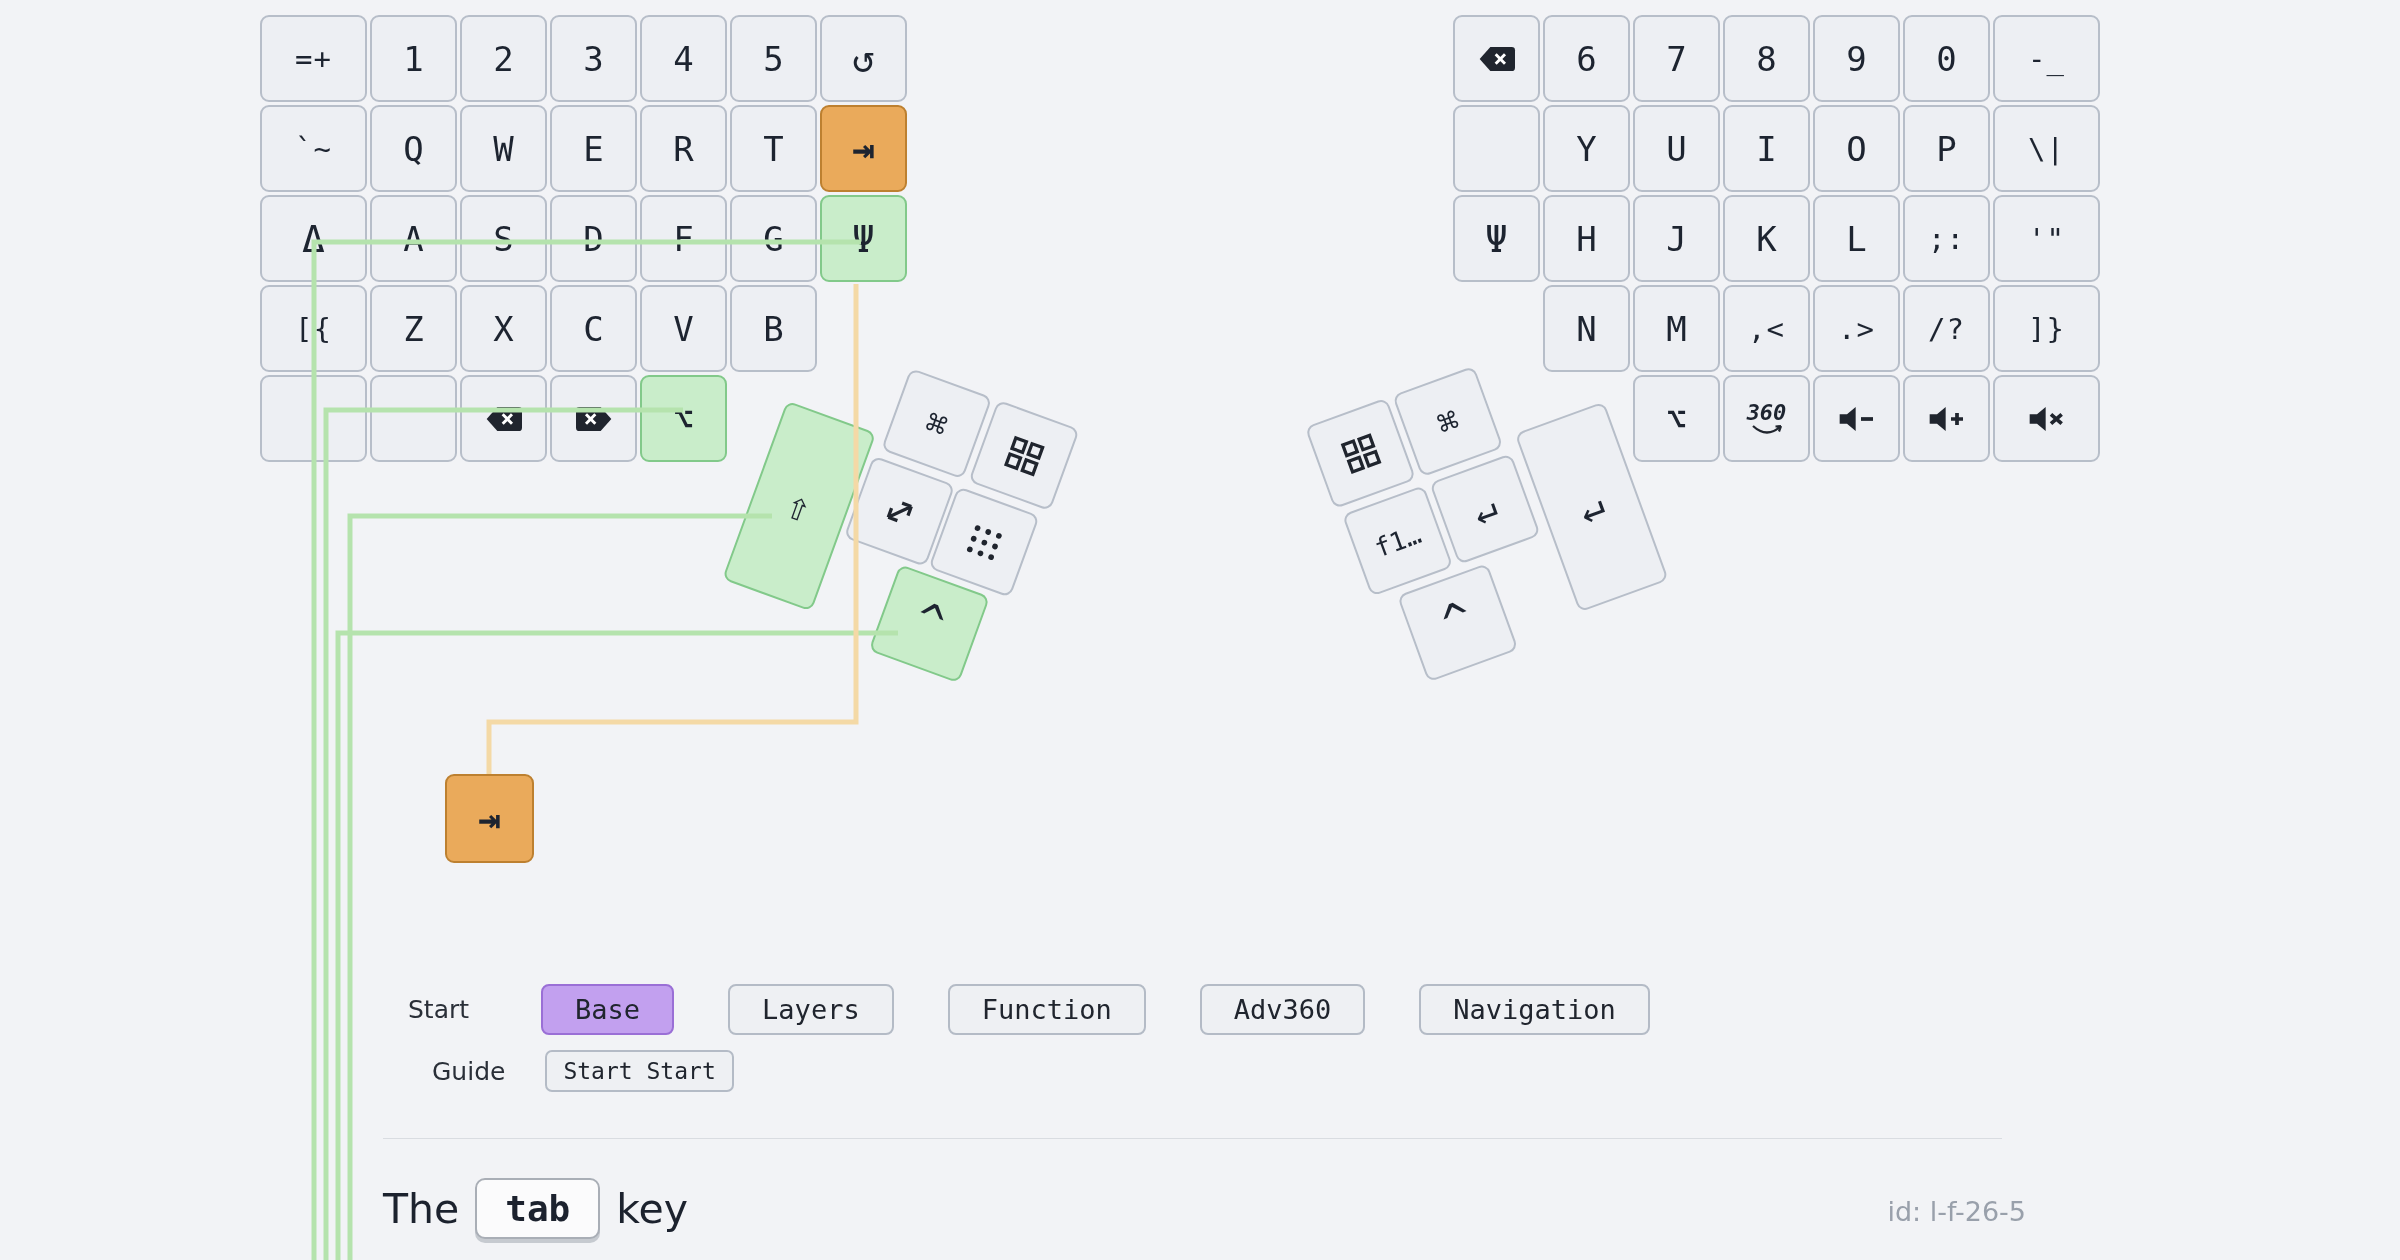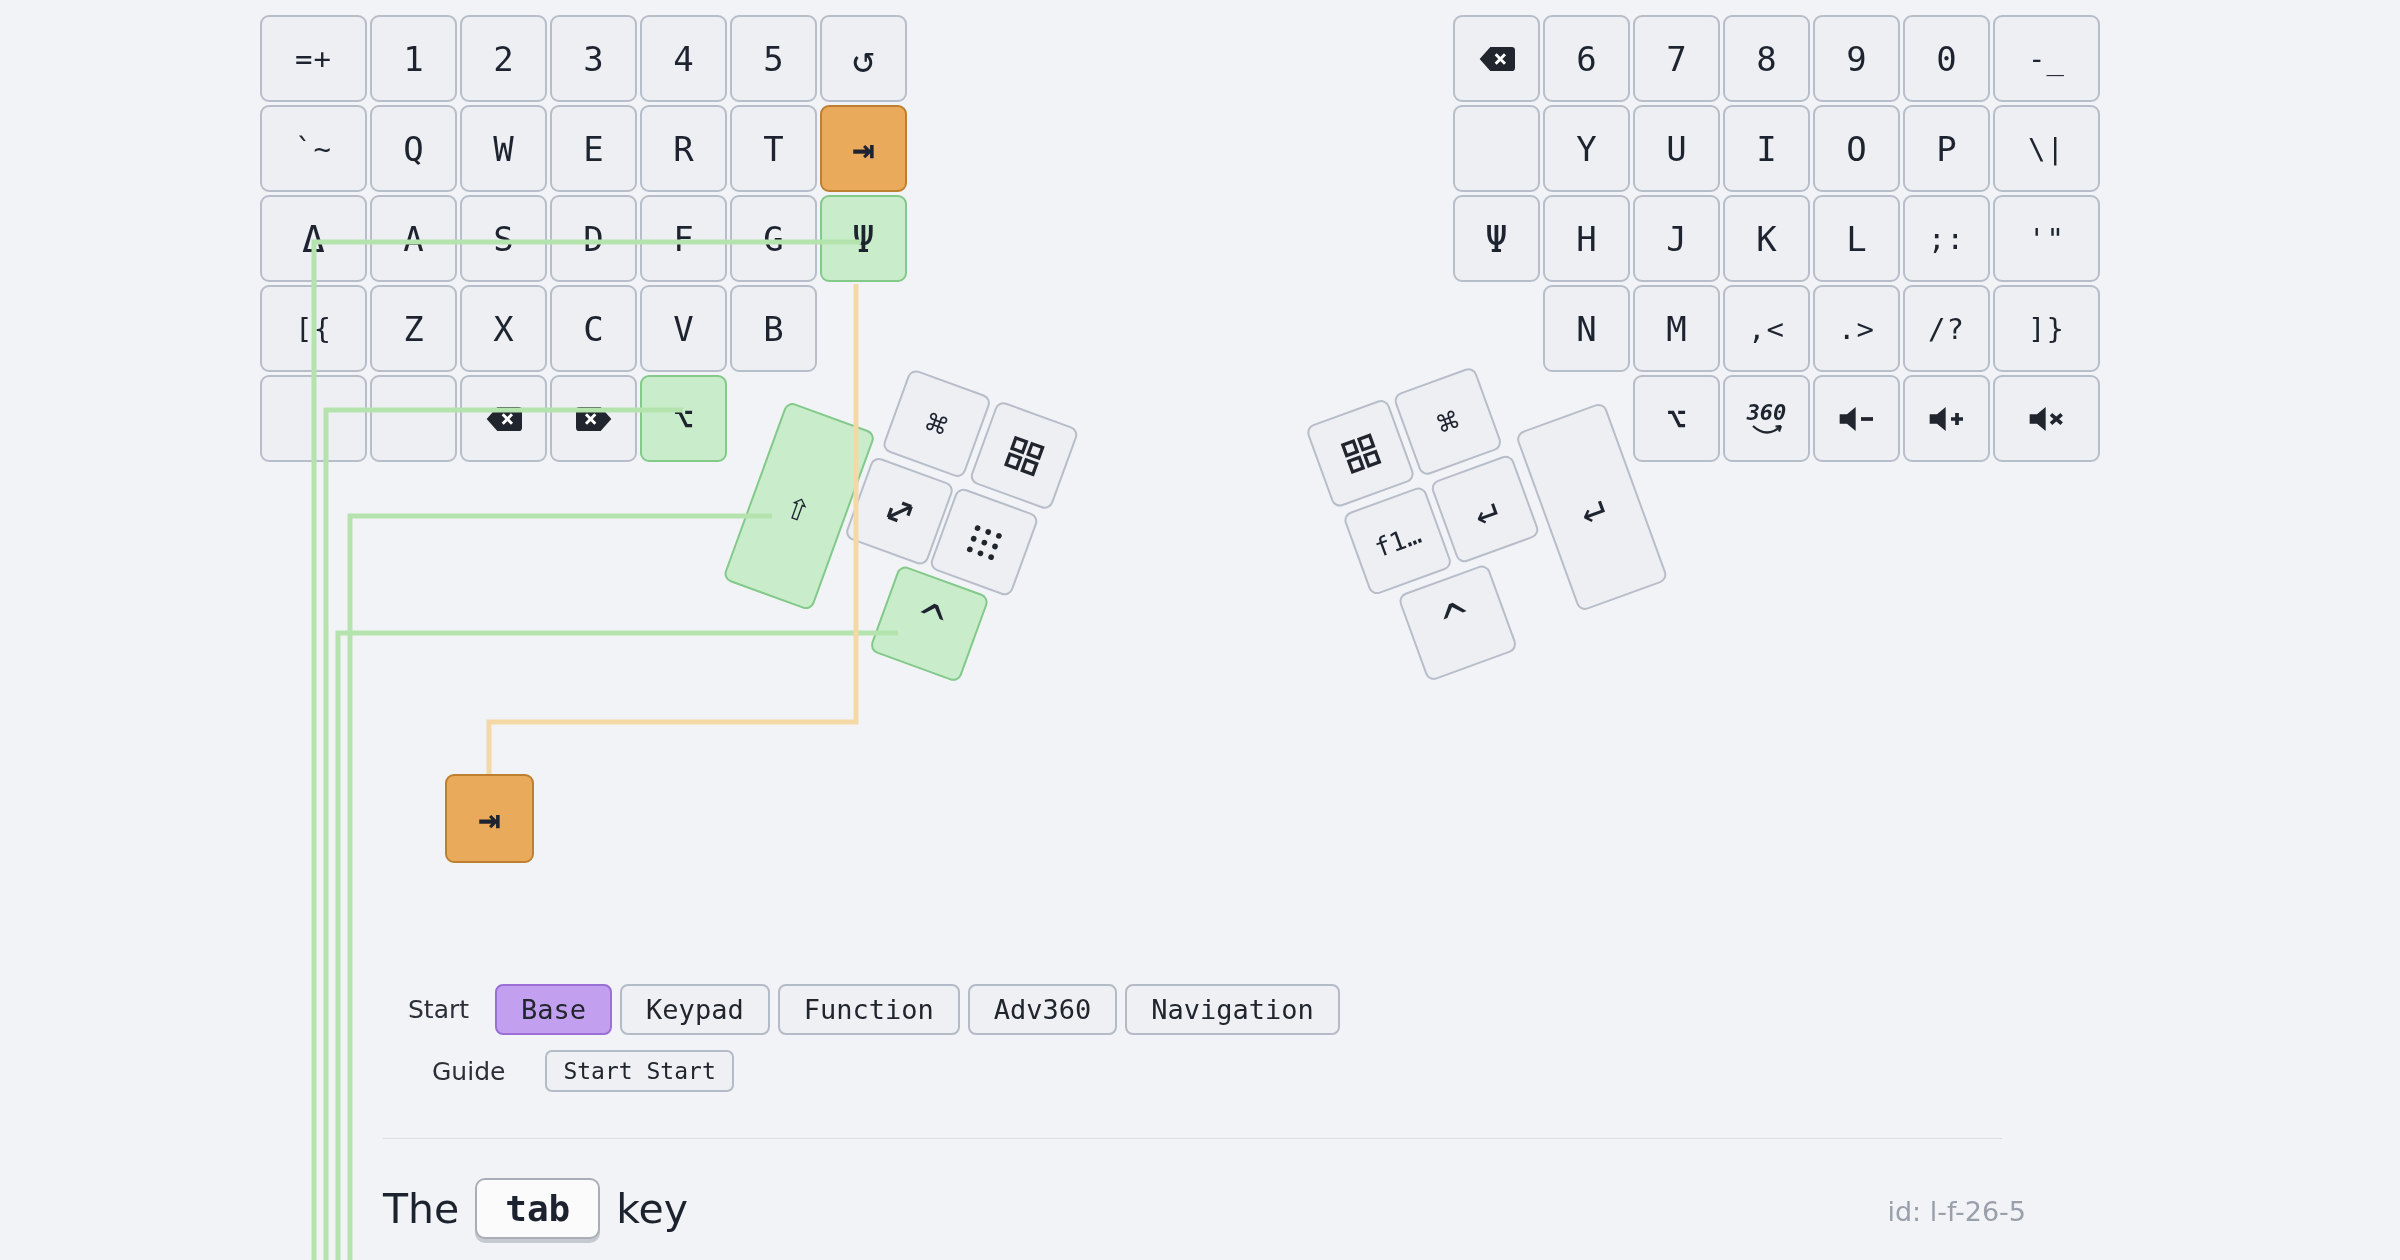--- a/index.html
+++ b/index.html
@@ -22,22 +22,22 @@
   .key.green{background:var(--green_bg);border-color:var(--green_border);}
   .key.tall{width:95px;height:190px;font-size:40px;}
   .key.caret{font-size:46px;align-items:flex-start;padding-top:14px;}
   .key.small-label{font-size:26px;}
   .thumb{position:absolute;transform-origin:0 0;}
   .lines{position:absolute;left:0;top:0;z-index:6;pointer-events:none;}
   .boards{position:absolute;left:0;top:0;z-index:2;width:100%;height:100%;}
   .float-layer{position:absolute;left:0;top:0;z-index:7;width:0;height:0;}
   .controls{position:absolute;z-index:8;display:flex;align-items:center;gap:26px;}
   .row-label{font-family:"DejaVu Sans","Liberation Sans",sans-serif;font-size:25px;color:#2a2f38;}
-  .btn{font-family:"DejaVu Sans Mono",monospace;font-size:27px;padding:8px 24px;border-radius:8px;
-       border:2px solid var(--button_border);background:var(--button_bg);color:#20252e;cursor:pointer;}
+  .btn{font-family:"DejaVu Sans Mono",monospace;font-size:27px;padding:8px 32px;border-radius:8px;
+       border:2px solid var(--button_border);background:var(--button_bg);color:#20252e;cursor:pointer;margin-left:46px;}
   .btn.active{background:var(--purple_bg);border-color:var(--purple_border);}
   .btn.small{font-size:23px;padding:6px 16px;border-radius:7px;}
   .btn-row{display:flex;gap:8px;}
   .divider{position:absolute;left:383px;top:1138px;width:1619px;height:1px;background:#d9dce1;z-index:8;}
   .heading{position:absolute;left:383px;top:1178px;display:flex;align-items:center;gap:16px;z-index:8;
            font-family:"DejaVu Sans","Liberation Sans",sans-serif;font-size:41px;color:#1c222e;}
   .kbd{font-family:"DejaVu Sans Mono",monospace;font-weight:bold;font-size:36px;background:#fbfbfc;
        border:2px solid #a9aeb6;border-radius:10px;padding:8px 28px;box-shadow:0 4px 0 #c6cad0;}
   .id-text{position:absolute;right:374px;top:1196px;font-family:"DejaVu Sans","Liberation Sans",sans-serif;
            font-size:27px;color:var(--muted_text);z-index:8;}
@@ -221,21 +221,21 @@
   </div>
 
   <div class="float-layer">
     <div class="key orange big bold" style="left:445px;top:774px;width:89px;height:89px">⇥</div>
   </div>
 
   <div class="controls" style="left:408px;top:984px">
     <span class="row-label">Start</span>
     <div class="btn-row">
       <button class="btn active">Base</button>
-      <button class="btn">Keypad</button>
+      <button class="btn">Layers</button>
       <button class="btn">Function</button>
       <button class="btn">Adv360</button>
       <button class="btn">Navigation</button>
     </div>
   </div>
 
   <div class="controls" style="left:432px;top:1050px">
     <span class="row-label">Guide</span>
     <button class="btn small" style="margin-left:14px">Start Start</button>
   </div>

